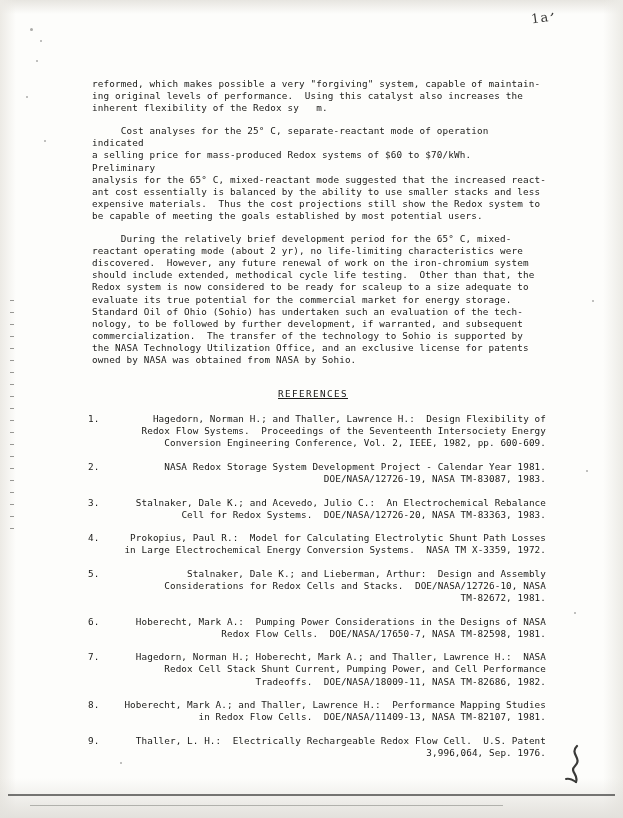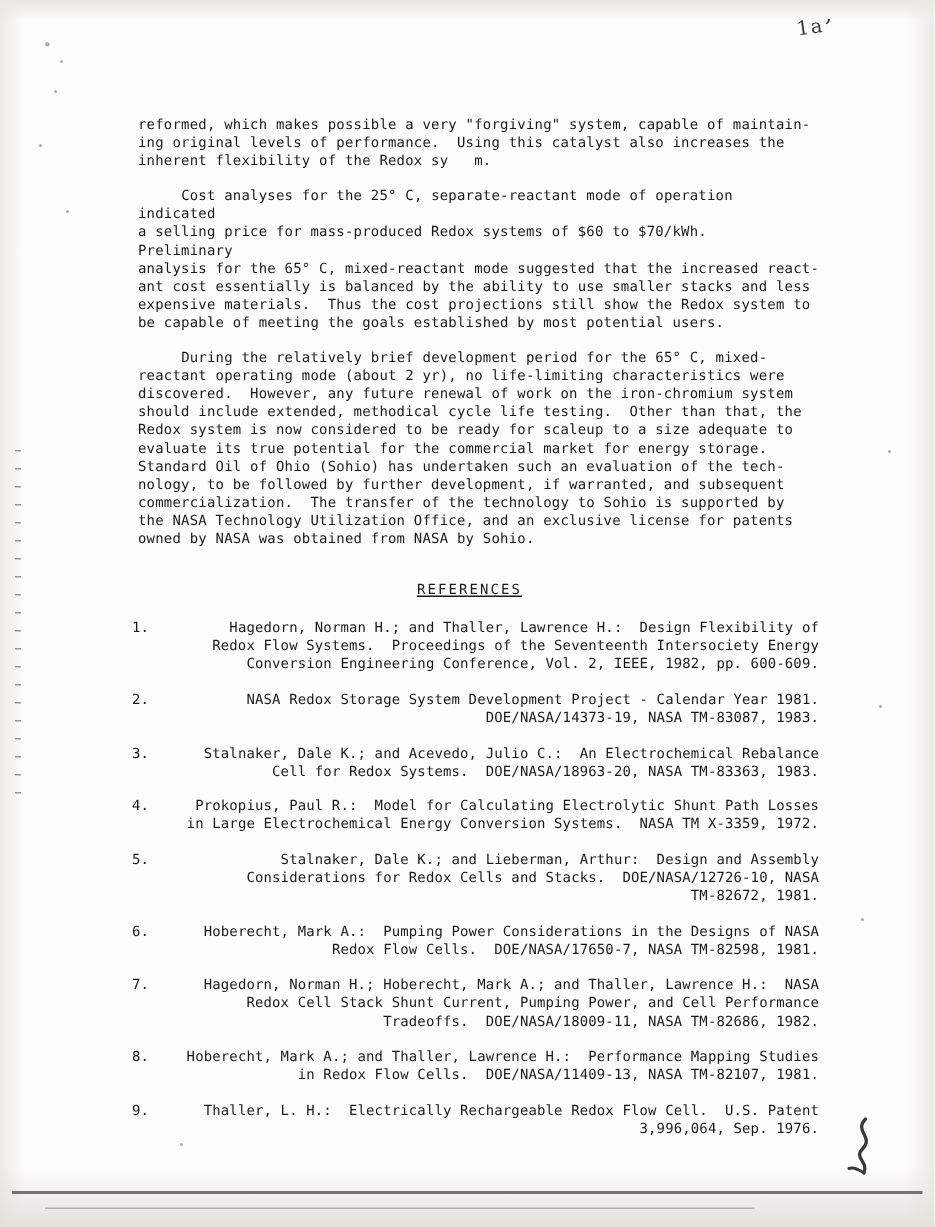--- a/index.html
+++ b/index.html
@@ -238,26 +238,26 @@
     <ul class="ref-list">
       <li class="ref-item">
         <span class="ref-num">1.</span>
         <span class="ref-text">Hagedorn, Norman H.; and Thaller, Lawrence H.:  Design Flexibility of
 Redox Flow Systems.  Proceedings of the Seventeenth Intersociety Energy
 Conversion Engineering Conference, Vol. 2, IEEE, 1982, pp. 600-609.</span>
       </li>
       <li class="ref-item">
         <span class="ref-num">2.</span>
         <span class="ref-text">NASA Redox Storage System Development Project - Calendar Year 1981.
-DOE/NASA/14373-19, NASA TM-83087, 1983.</span>
+DOE/NASA/12726-19, NASA TM-83087, 1983.</span>
       </li>
       <li class="ref-item">
         <span class="ref-num">3.</span>
         <span class="ref-text">Stalnaker, Dale K.; and Acevedo, Julio C.:  An Electrochemical Rebalance
-Cell for Redox Systems.  DOE/NASA/18963-20, NASA TM-83363, 1983.</span>
+Cell for Redox Systems.  DOE/NASA/12726-20, NASA TM-83363, 1983.</span>
       </li>
       <li class="ref-item">
         <span class="ref-num">4.</span>
         <span class="ref-text">Prokopius, Paul R.:  Model for Calculating Electrolytic Shunt Path Losses
 in Large Electrochemical Energy Conversion Systems.  NASA TM X-3359, 1972.</span>
       </li>
       <li class="ref-item">
         <span class="ref-num">5.</span>
         <span class="ref-text">Stalnaker, Dale K.; and Lieberman, Arthur:  Design and Assembly
 Considerations for Redox Cells and Stacks.  DOE/NASA/12726-10, NASA

